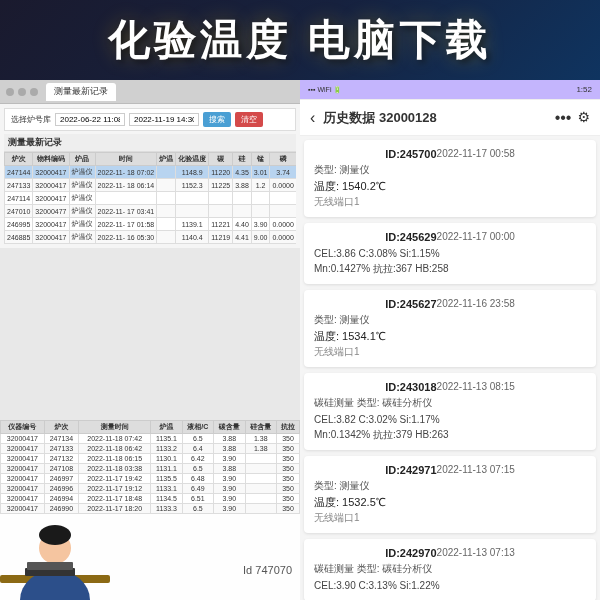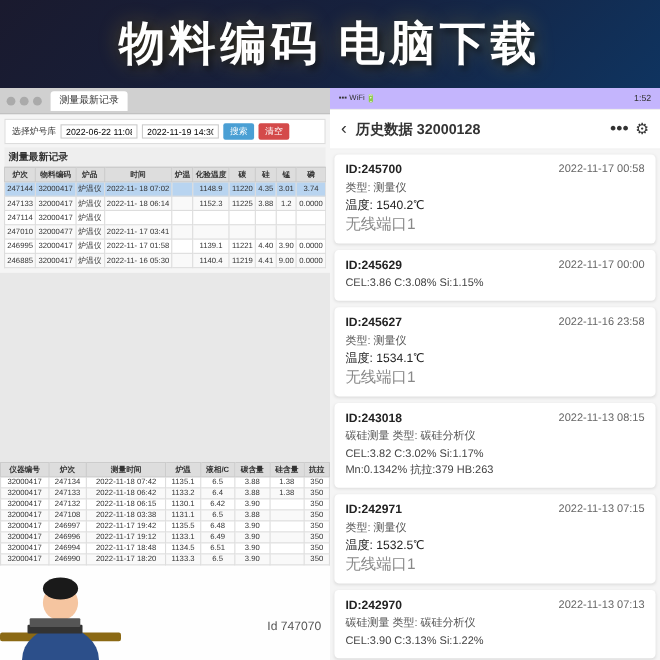--- a/index.html
+++ b/index.html
@@ -197,21 +197,21 @@
 
     .record-card {
       background: #fff;
       border-radius: 4px;
       padding: 8px 10px;
       margin-bottom: 6px;
       box-shadow: 0 1px 3px rgba(0,0,0,0.1);
     }
     .record-header {
       display: flex;
-      justify-content: space-between;
+      justify-content: center;
       margin-bottom: 3px;
     }
     .record-id {
       font-size: 11px;
       font-weight: bold;
       color: #222;
     }
     .record-date {
       font-size: 10px;
       color: #666;
@@ -220,21 +220,21 @@
       font-size: 10px;
       color: #555;
       margin-bottom: 2px;
     }
     .record-temp {
       font-size: 11px;
       color: #222;
       margin-bottom: 1px;
     }
     .record-port {
-      font-size: 14px;
+      font-size: 10px;
       color: #888;
     }
     .record-detail {
       font-size: 10px;
       color: #444;
       line-height: 1.5;
     }
 
     
     .bottom-table-overlay {
@@ -253,21 +253,21 @@
       bottom: 24px;
       right: 8px;
       font-size: 11px;
       color: #555;
     }
   </style>
 </head>
 <body>
 
 <div id="top-banner">
-  <span class="banner-text">物料编码 电脑下载</span>
+  <span class="banner-text">化验温度 电脑下载</span>
 </div>
 
 <div id="main-content">
 
   <div id="left-panel">
 
     <div class="browser-bar">
       <div class="browser-dot"></div>
       <div class="browser-dot"></div>
       <div class="browser-dot"></div>
@@ -536,20 +536,21 @@
           <div class="record-type">类型: 测量仪</div>
           <div class="record-temp">温度: 1540.2℃</div>
           <div class="record-port">无线端口1</div>
         </div>
         <div class="record-card">
           <div class="record-header">
             <span class="record-id">ID:245629</span>
             <span class="record-date">2022-11-17 00:00</span>
           </div>
           <div class="record-detail">CEL:3.86  C:3.08%  Si:1.15%</div>
+          <div class="record-detail">Mn:0.1427%  抗拉:367  HB:258</div>
         </div>
         <div class="record-card">
           <div class="record-header">
             <span class="record-id">ID:245627</span>
             <span class="record-date">2022-11-16 23:58</span>
           </div>
           <div class="record-type">类型: 测量仪</div>
           <div class="record-temp">温度: 1534.1℃</div>
           <div class="record-port">无线端口1</div>
         </div>

